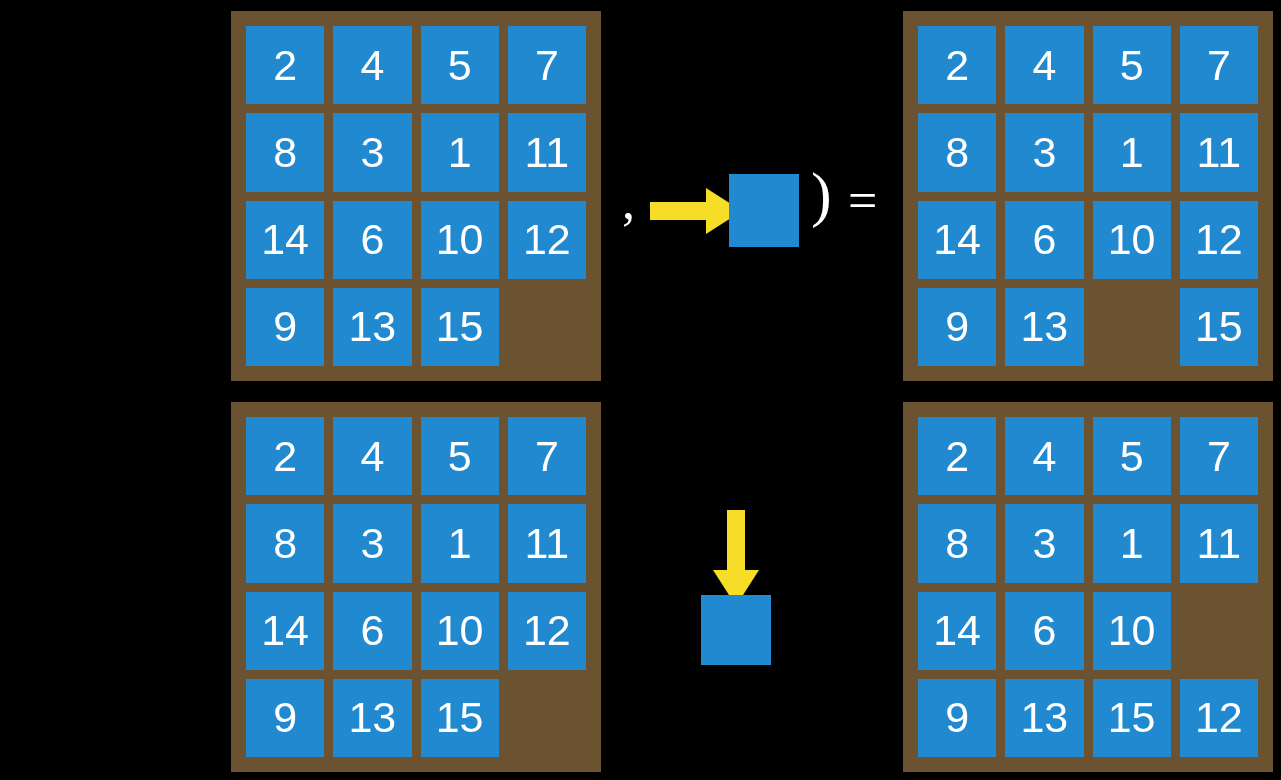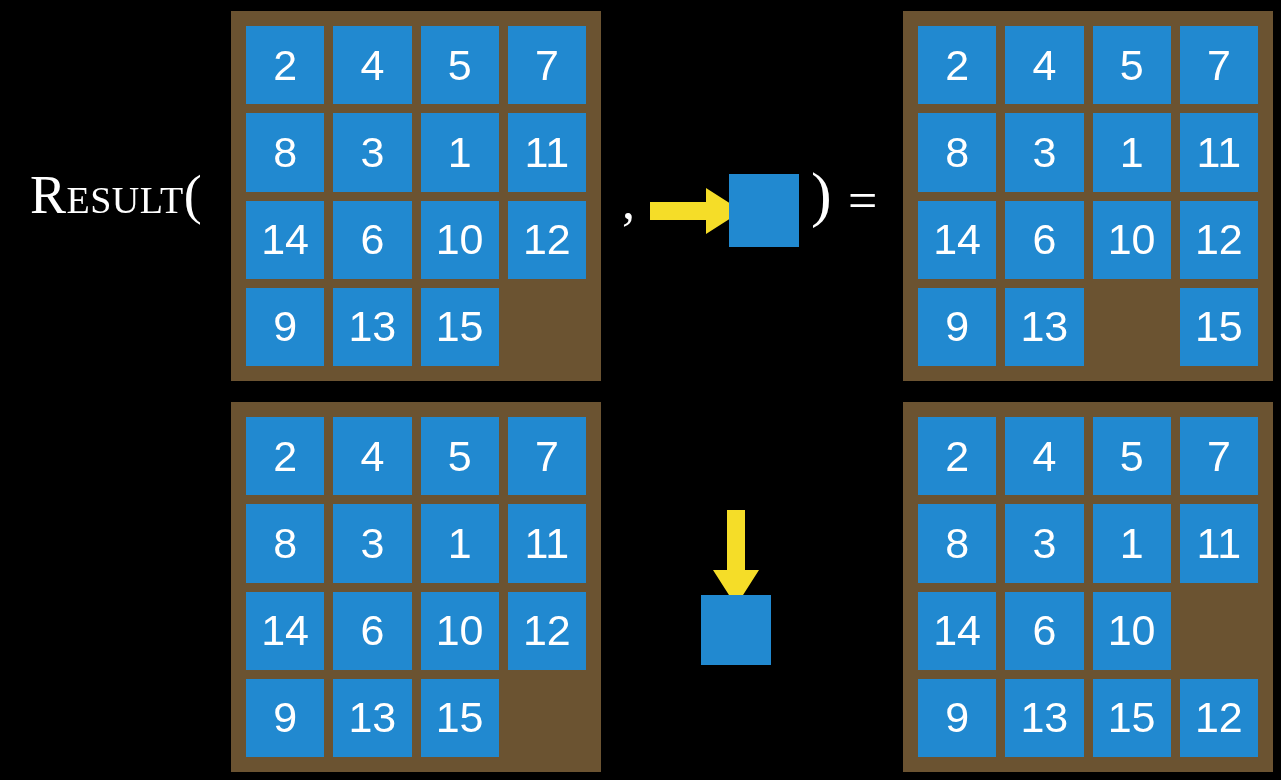--- a/index.html
+++ b/index.html
@@ -123,21 +123,20 @@
 
   .action-arrow svg { display: block; width: 100%; height: 100%; }
 </style>
 </head>
 <body>
 
 <div class="stage">
 
   <div class="eq-row" id="row-1">
 
-    <div class="result-label">Result(</div>
 
     <div class="board board-left">
       <div class="board-grid">
           <div class="tile">2</div>
           <div class="tile">4</div>
           <div class="tile">5</div>
           <div class="tile">7</div>
           <div class="tile">8</div>
           <div class="tile">3</div>
           <div class="tile">1</div>

